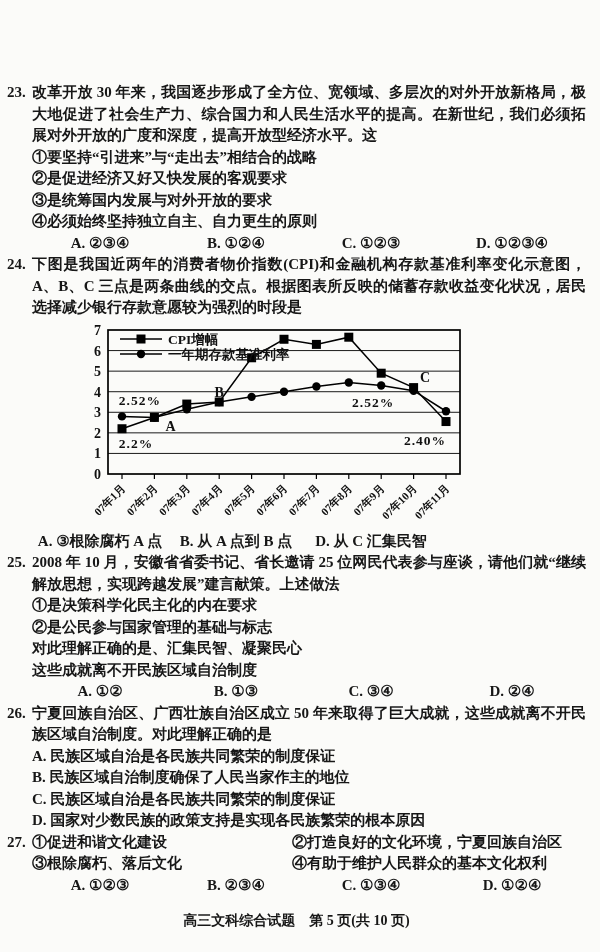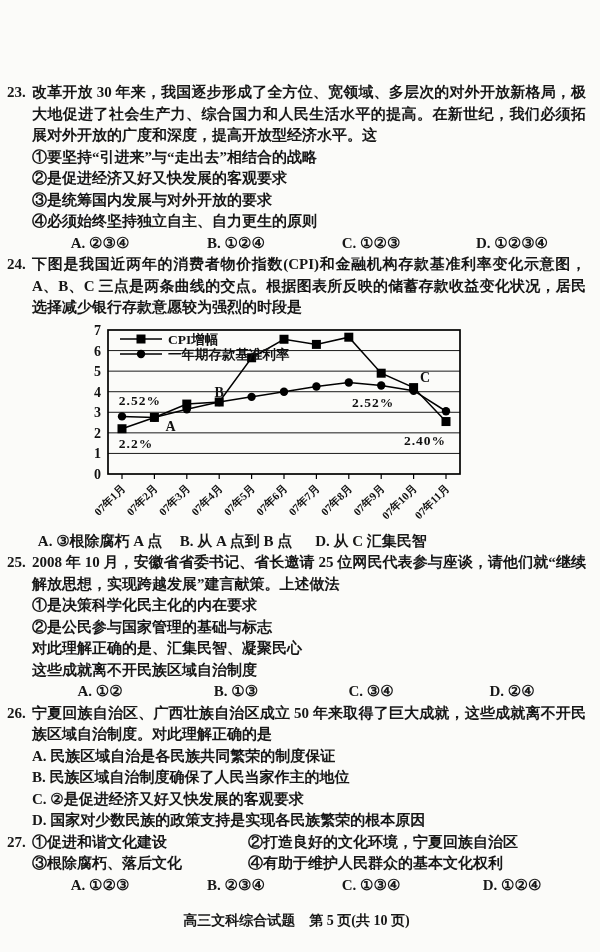--- a/index.html
+++ b/index.html
@@ -10,21 +10,21 @@
     color:#171717;font-weight:600;
     font-size:15px;line-height:21.5px;
   }
   .page{padding:46px 14px 0 7px;position:relative;height:906px;box-sizing:border-box;margin-top:36px;}
   .q{position:relative;padding-left:25px;}
   .q-num{position:absolute;left:0;top:0;width:25px;}
   .stem{margin:0;text-align:justify;}
   .item{white-space:nowrap;}
   .opts{display:grid;grid-template-columns:136px 136px 134px auto;text-align:center;}
   .opts span{white-space:nowrap;}
-  .twocol{display:grid;grid-template-columns:216px auto;}
+  .twocol{display:grid;grid-template-columns:216px auto;gap:44px;}
   .chart-wrap{margin:3px 0 0 32px;}
   .chart-wrap svg{display:block;}
   .footer{text-align:center;font-size:14px;margin-top:14px;}
   svg text{font-family:"Liberation Serif","DejaVu Serif",serif;fill:#111;font-weight:600;}
 </style>
 </head>
 <body>
 
 <div class="page">
 
@@ -144,21 +144,21 @@
       <span>C. ③④</span>
       <span>D. ②④</span>
     </div>
   </div>
 
   <div class="q">
     <span class="q-num">26.</span>
     <p class="stem">宁夏回族自治区、广西壮族自治区成立 50 年来取得了巨大成就，这些成就离不开民族区域自治制度。对此理解正确的是</p>
     <div class="item">A. 民族区域自治是各民族共同繁荣的制度保证</div>
     <div class="item">B. 民族区域自治制度确保了人民当家作主的地位</div>
-    <div class="item">C. ②是促进经济又好又快发展的客观要求</div>
+    <div class="item">C. 民族区域自治是各民族共同繁荣的制度保证</div>
     <div class="item">D. 国家对少数民族的政策支持是实现各民族繁荣的根本原因</div>
   </div>
 
   <div class="q">
     <span class="q-num">27.</span>
     <div class="twocol">
       <span class="item">①促进和谐文化建设</span>
       <span class="item">②打造良好的文化环境，宁夏回族自治区</span>
     </div>
     <div class="twocol">

